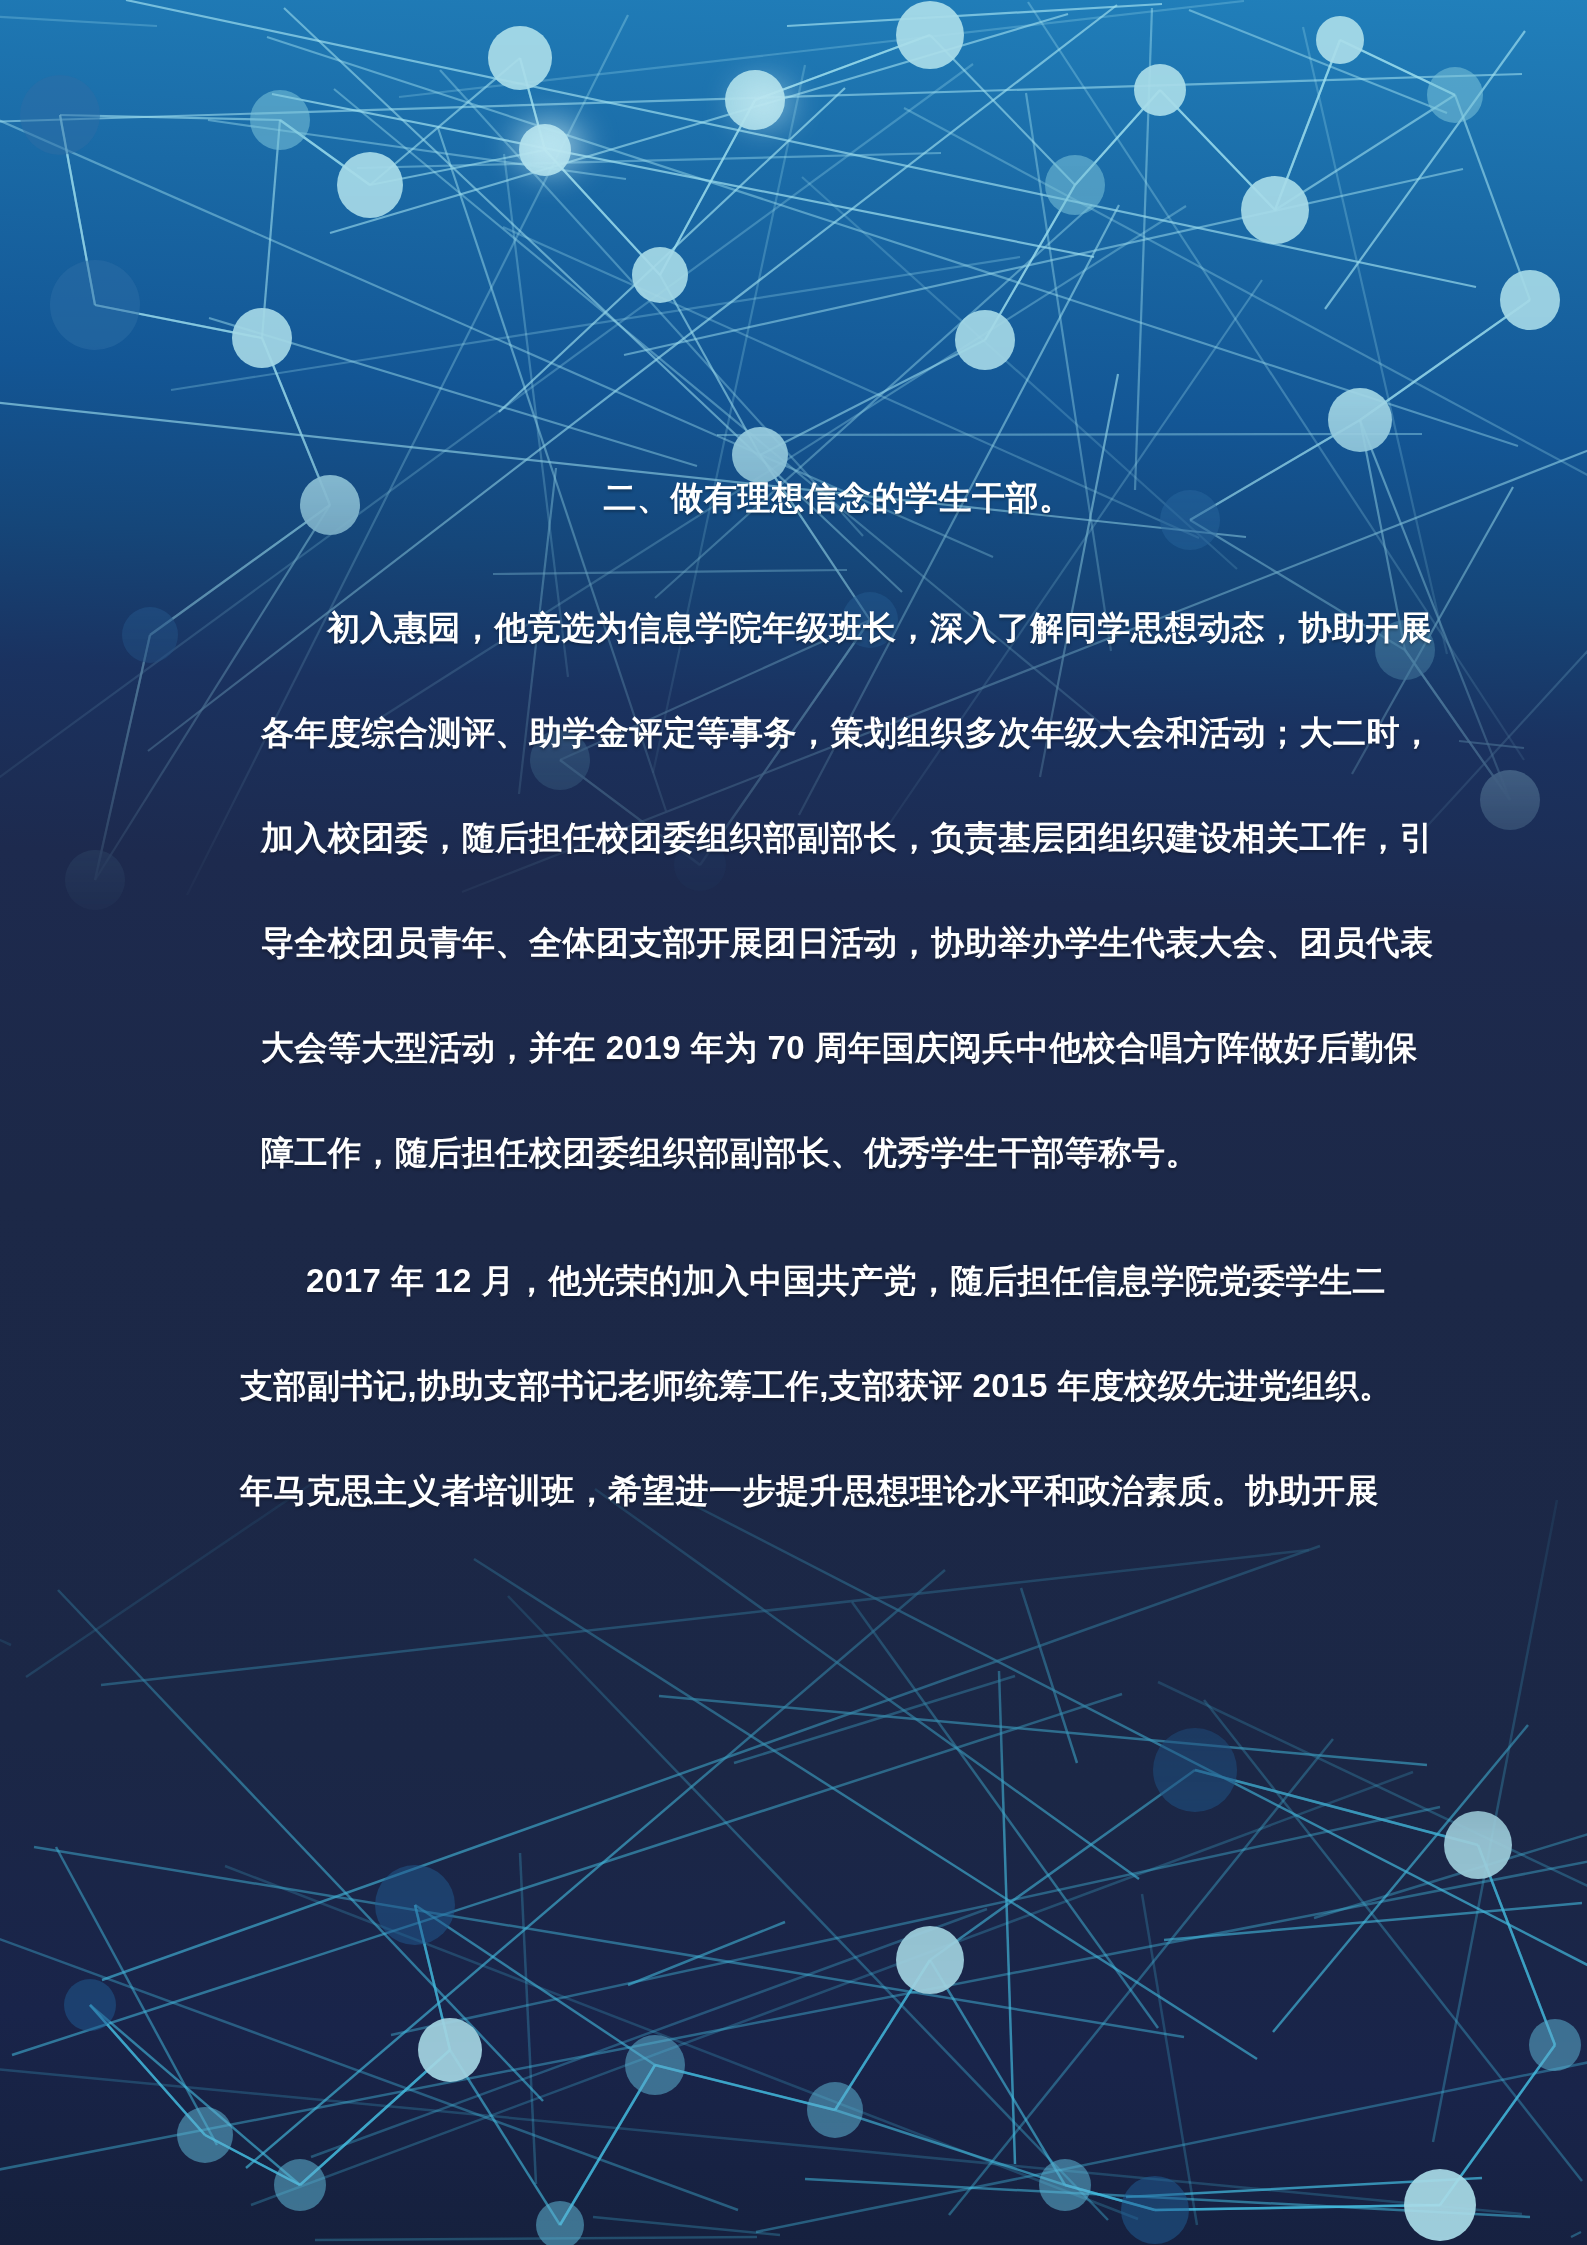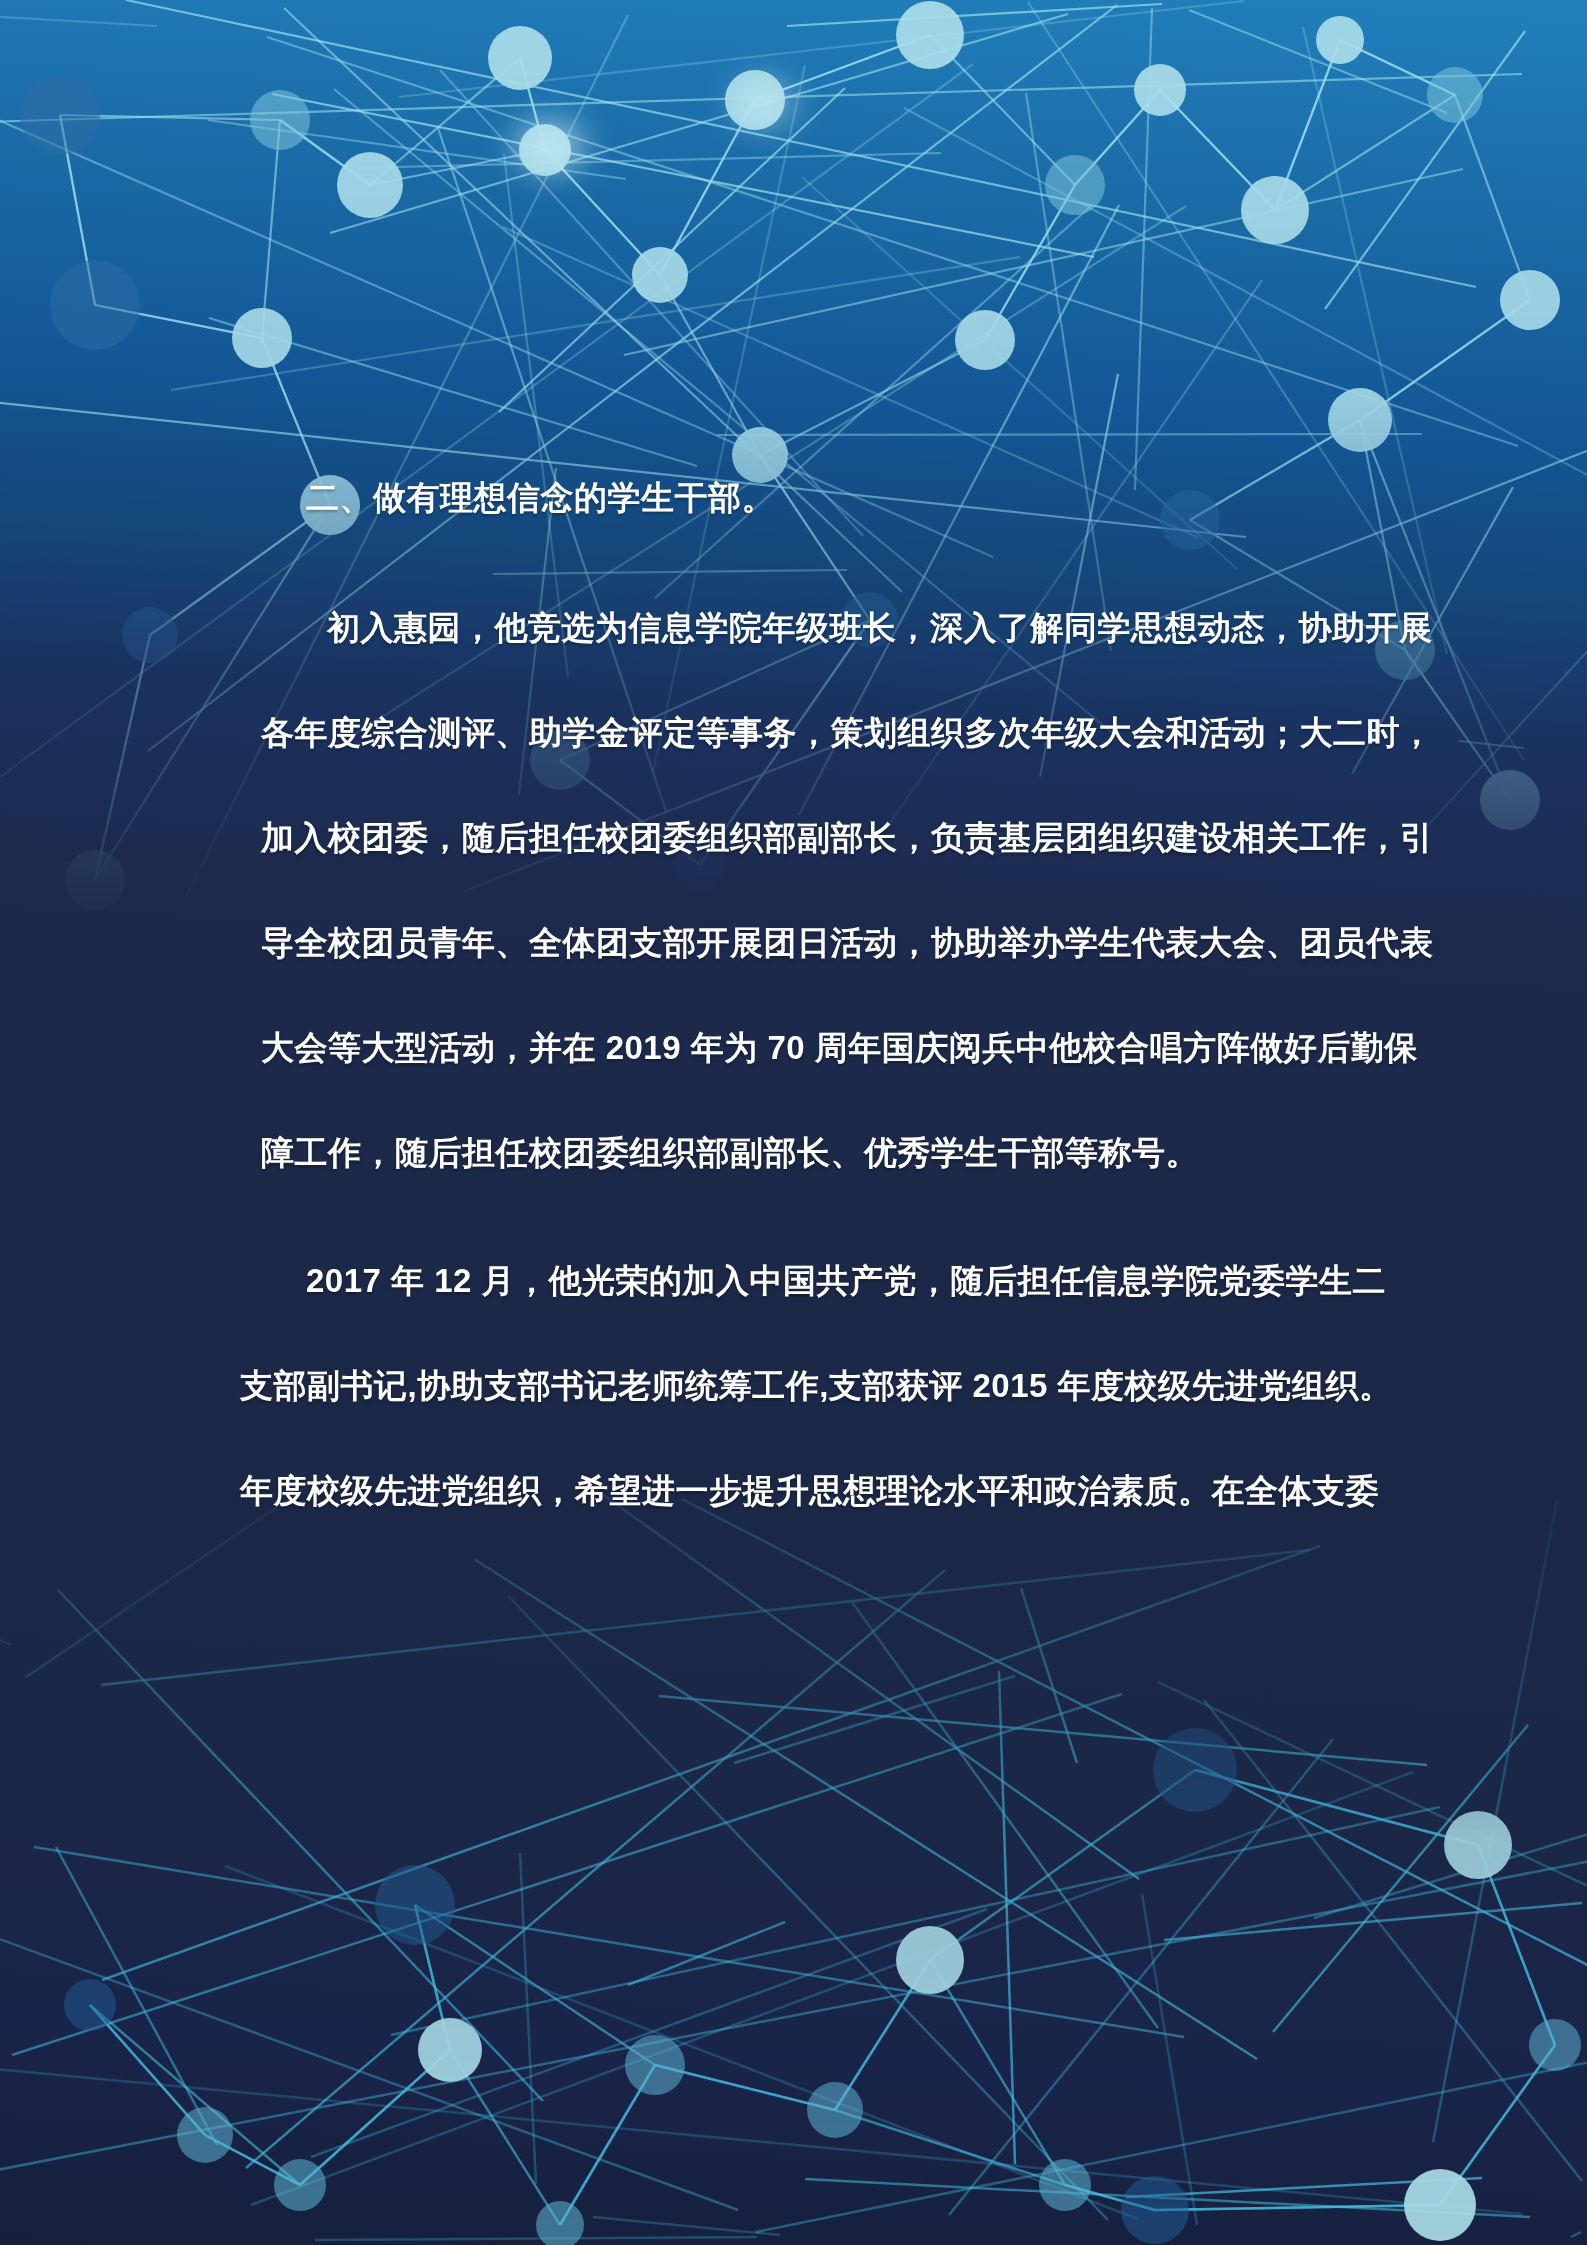--- a/index.html
+++ b/index.html
@@ -46,21 +46,21 @@
     position:absolute;
     left:240px;top:445px;width:1130px;
     color:#ffffff;
     font-size:33px;
     font-weight:bold;
     line-height:105px;
     letter-spacing:0.5px;
     text-shadow:0 2px 3px rgba(0,0,0,.3);
   }
   .line{white-space:nowrap;height:105px;}
-  .first{padding-left:66px;}
+  .first{padding-left:66px;text-align:center;}
   .para-1{margin-top:25px;margin-left:21px;}
   .para-2{margin-top:23px;}
 </style>
 </head>
 <body>
 
 <div class="page">
 
   <svg id="bgTop" class="bg-layer bg-top" viewBox="0 0 1587 980">
       <line x1="-80" y1="124" x2="1522" y2="74" stroke="#a0e1f0" stroke-width="2.2" opacity="0.58"></line>
@@ -296,17 +296,17 @@
       <div class="line">各年度综合测评、助学金评定等事务，策划组织多次年级大会和活动；大二时，</div>
       <div class="line">加入校团委，随后担任校团委组织部副部长，负责基层团组织建设相关工作，引</div>
       <div class="line">导全校团员青年、全体团支部开展团日活动，协助举办学生代表大会、团员代表</div>
       <div class="line">大会等大型活动，并在 2019 年为 70 周年国庆阅兵中他校合唱方阵做好后勤保</div>
       <div class="line">障工作，随后担任校团委组织部副部长、优秀学生干部等称号。</div>
     </div>
 
     <div class="para-2">
       <div class="line first">2017 年 12 月，他光荣的加入中国共产党，随后担任信息学院党委学生二</div>
       <div class="line">支部副书记,协助支部书记老师统筹工作,支部获评 2015 年度校级先进党组织。</div>
-      <div class="line">年度校级先进党组织，希望进一步提升思想理论水平和政治素质。在全体支委</div>
+      <div class="line">年马克思主义者培训班，希望进一步提升思想理论水平和政治素质。协助开展</div>
     </div>
   </main>
 
 </div>
 
 </body></html>

